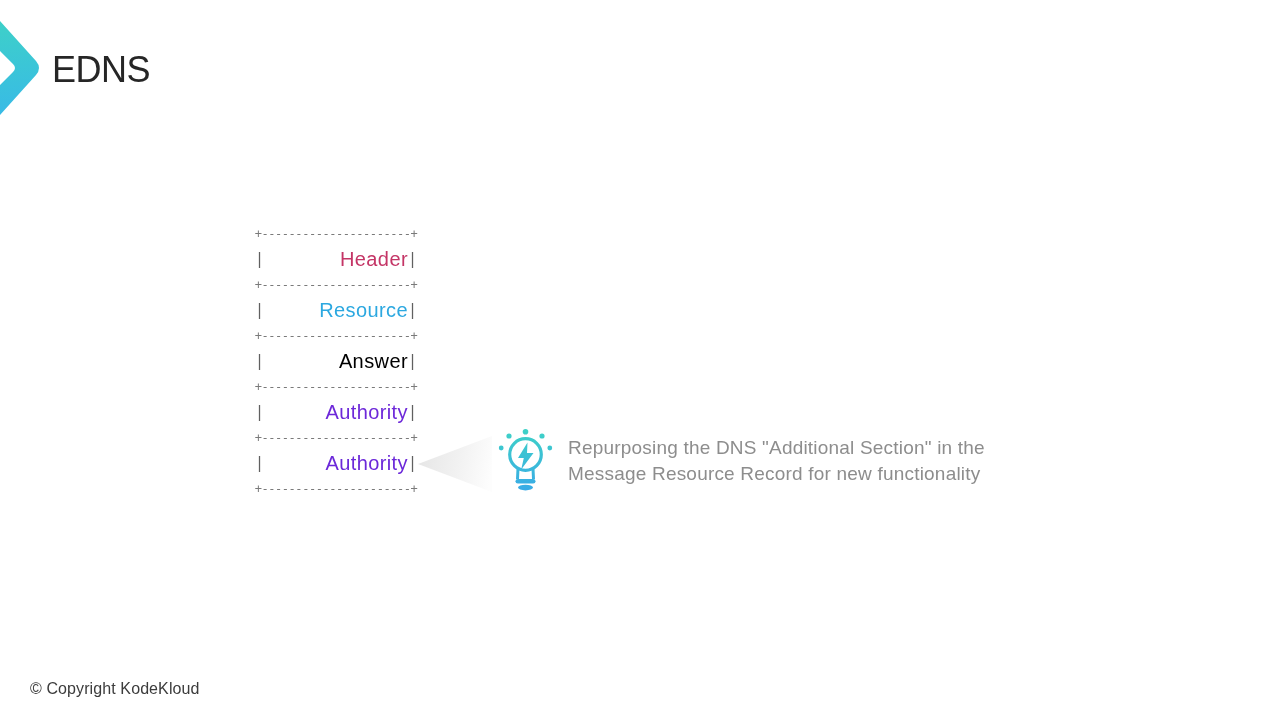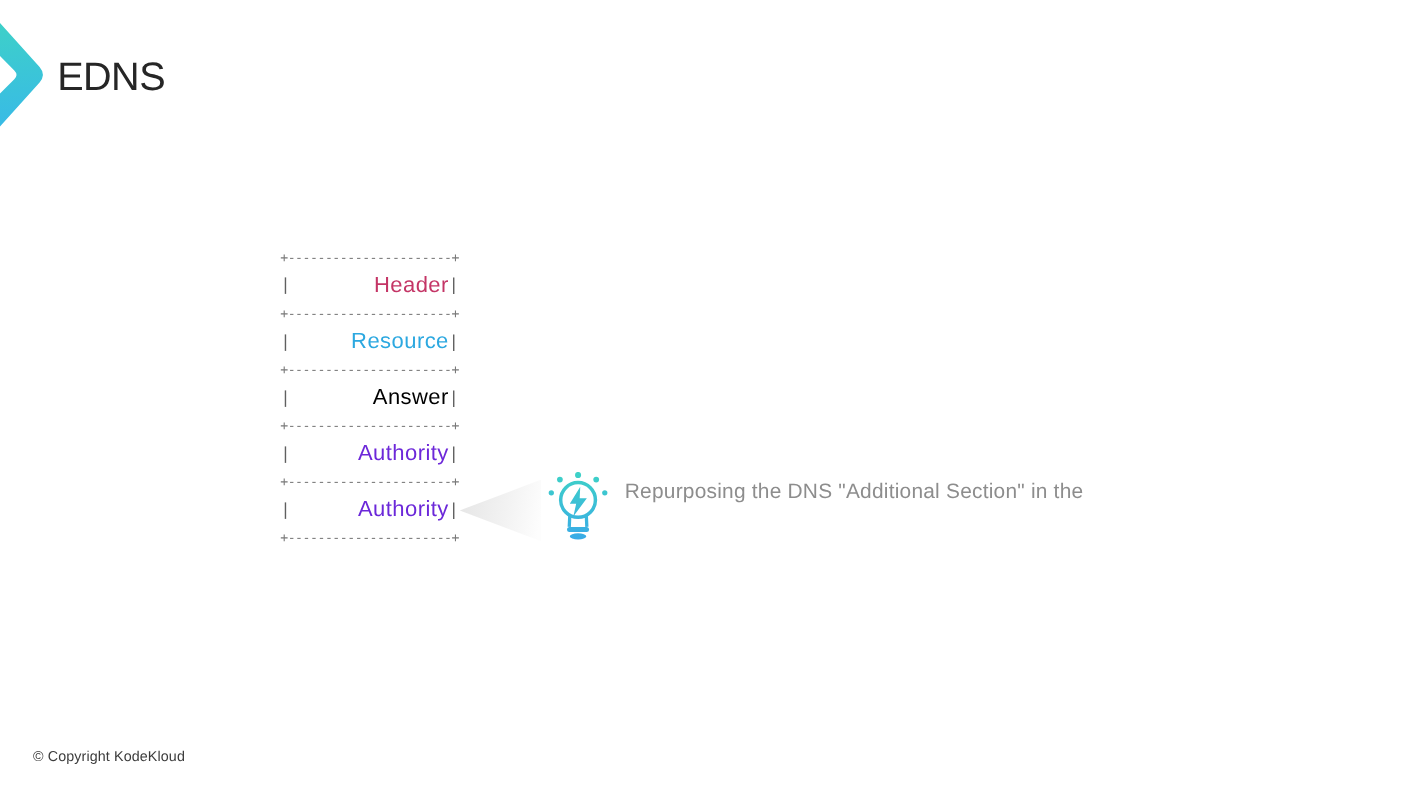--- a/index.html
+++ b/index.html
@@ -28,21 +28,21 @@
     background:linear-gradient(100deg,#e6e6e6 5%,#f2f2f2 55%,#fdfdfd 95%);
   }
   .bulb{position:absolute;left:498px;top:429px;}
   .callout-text{
     position:absolute;left:568px;top:435px;
     font-size:19px;line-height:25.5px;letter-spacing:0.2px;white-space:nowrap;
   }
   .callout-text span{display:block;}
   .copyright{
     position:absolute;left:30px;top:680px;
-    font-size:13px;color:#3c3c3c;letter-spacing:0.1px;
+    font-size:16px;color:#3c3c3c;letter-spacing:0.1px;
   }
 </style>
 </head>
 <body style="background: rgb(255, 255, 255);">
 
 <svg class="logo" width="46" height="108" viewBox="0 0 46 108" aria-hidden="true">
   <defs>
     <linearGradient id="lg" gradientUnits="userSpaceOnUse" x1="0" y1="0" x2="10" y2="108">
       <stop offset="0" stop-color="#3ed2c6"></stop>
       <stop offset="1" stop-color="#38b9e8"></stop>
@@ -107,15 +107,16 @@
   <path d="M20,39.5 L19.5,50 M35,39.5 L35.5,50" stroke="url(#bg)" stroke-width="3" fill="none"></path>
 
   <polygon fill="url(#bg)" points="29.5,13.5 20,29 25.8,29 23.2,40.5 35.5,24 29,24"></polygon>
 
   <rect x="17.5" y="50" width="20" height="4.6" rx="2.3" fill="url(#bg)"></rect>
   <ellipse cx="27.5" cy="58.6" rx="7.5" ry="2.8" fill="url(#bg)"></ellipse>
 </svg>
 
 <div class="callout-text" style="color: rgb(141, 141, 141);">
   <span>Repurposing the DNS "Additional Section" in the</span>
+  <span>Message Resource Record for new functionality</span>
 </div>
 
 <div class="copyright">© Copyright KodeKloud</div>
 
 </body></html>

